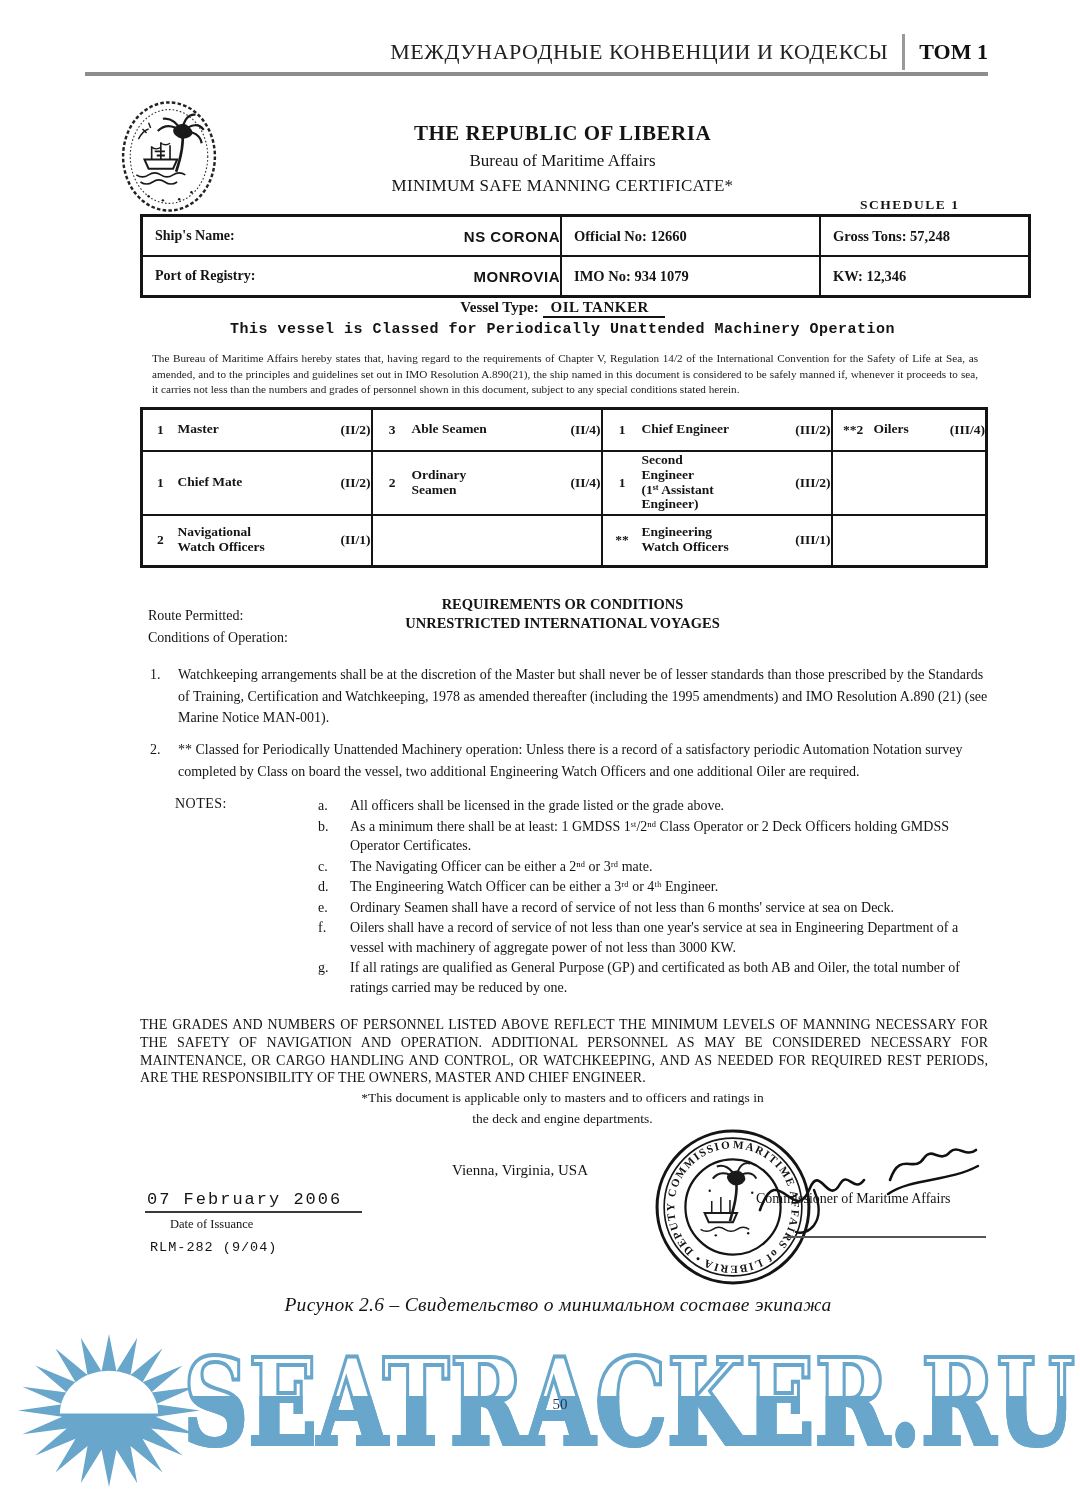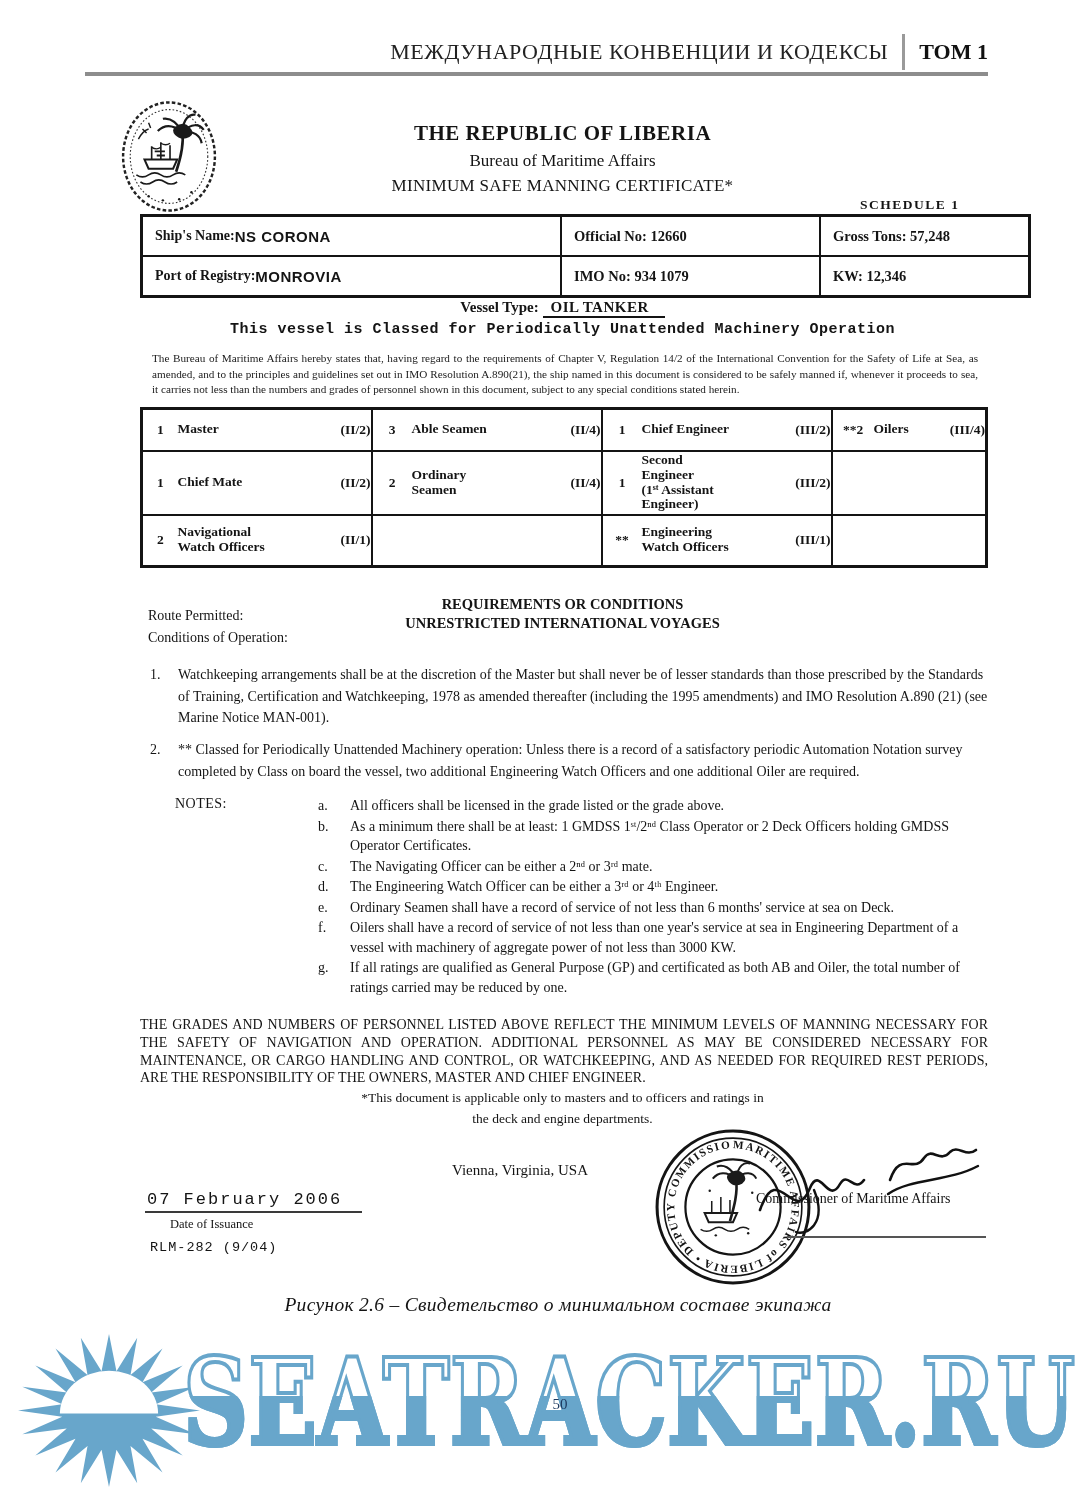--- a/index.html
+++ b/index.html
@@ -23,21 +23,21 @@
 
   
   .ship-table{top:214px;left:140px;border-collapse:collapse;table-layout:fixed;width:845px;}
   .ship-table td{border:2.5px solid #141414;height:38px;padding:0 0 0 12px;font-weight:bold;vertical-align:middle;}
   .ship-table{border:3px solid #141414;}
   .st-c1{width:405px;}
   .st-c2{width:245px;font-size:14.5px;}
   .st-c3{width:195px;font-size:14.5px;}
   .st-flex{display:flex;align-items:center;}
   .st-label{font-size:14px;}
-  .st-value{flex:1;text-align:left;font-family:"Liberation Sans","DejaVu Sans",sans-serif;font-size:15px;letter-spacing:.5px;}
+  .st-value{flex:1;text-align:right;font-family:"Liberation Sans","DejaVu Sans",sans-serif;font-size:15px;letter-spacing:.5px;}
 
   
   .vessel-type{top:299px;left:140px;width:845px;text-align:center;font-size:15px;font-weight:bold;}
   .vt-value{border-bottom:2.5px solid #141414;padding:12px 16px 1px 8px;letter-spacing:.5px;}
   .classed{top:321px;left:140px;width:845px;text-align:center;
            font-family:"Liberation Mono","DejaVu Sans Mono",monospace;font-weight:bold;font-size:15px;letter-spacing:.5px;}
 
   .preamble{top:351px;left:152px;width:826px;font-size:11.2px;line-height:15.6px;text-align:justify;color:#1a1a1a;}
 
   

